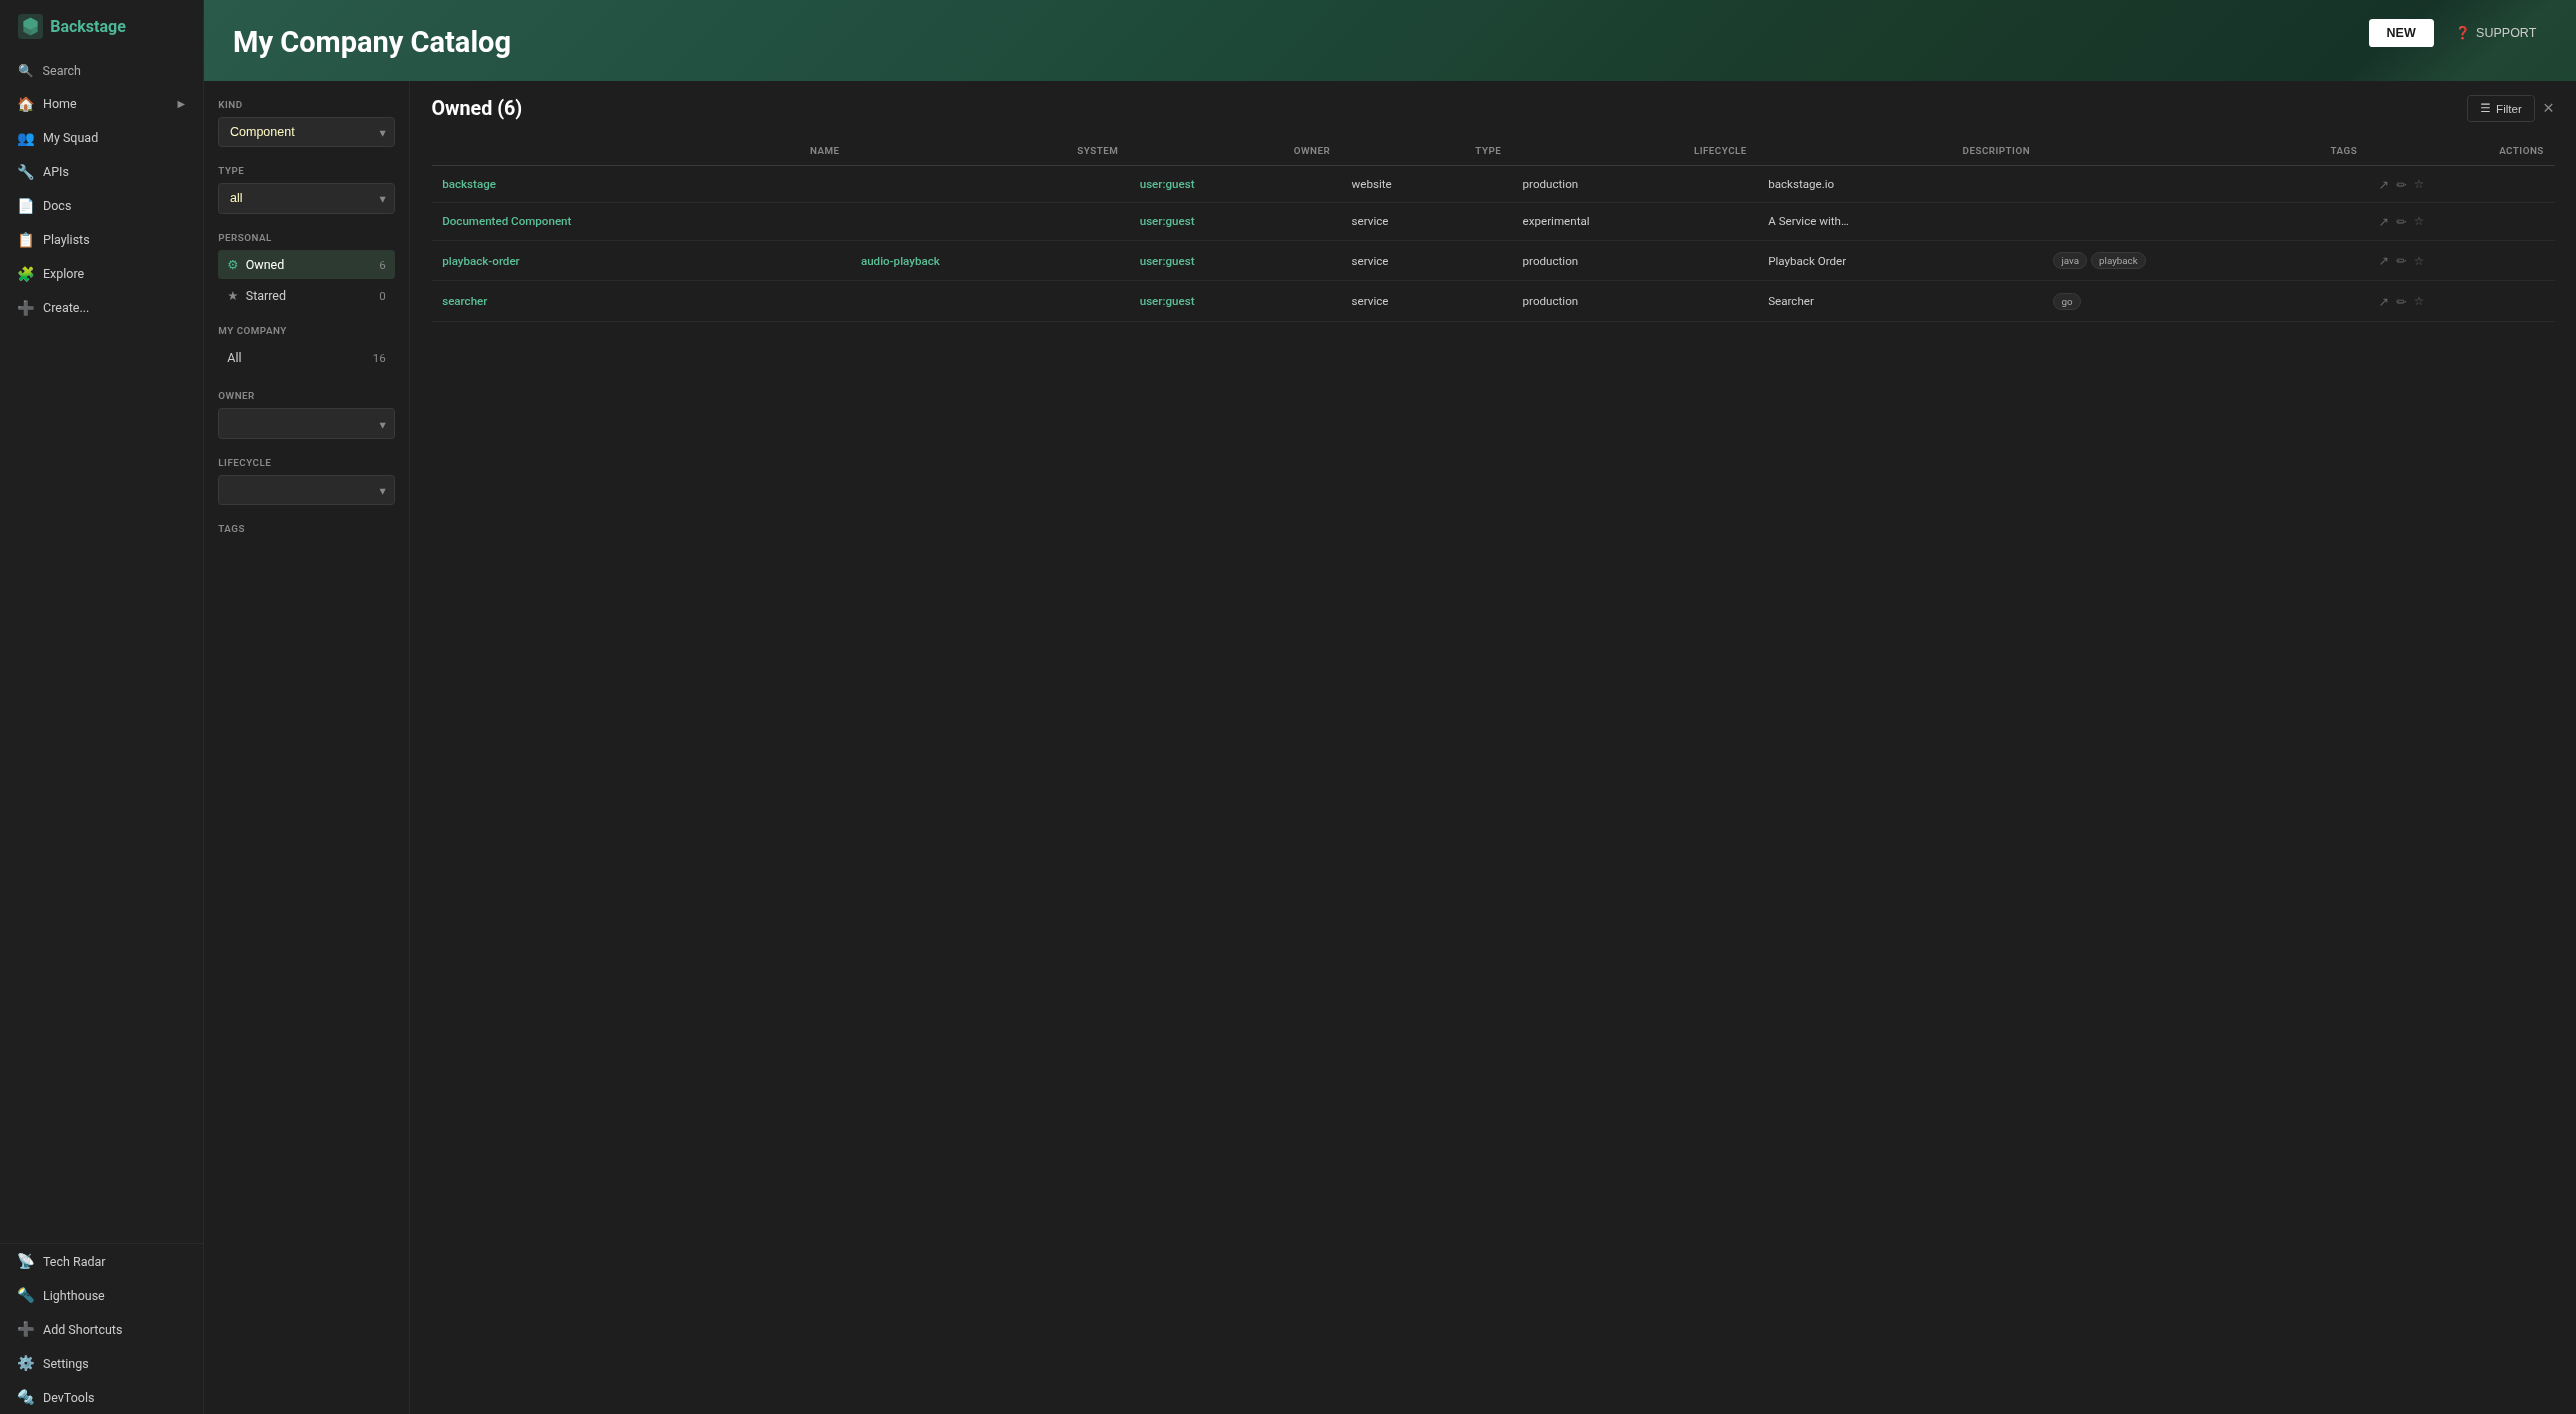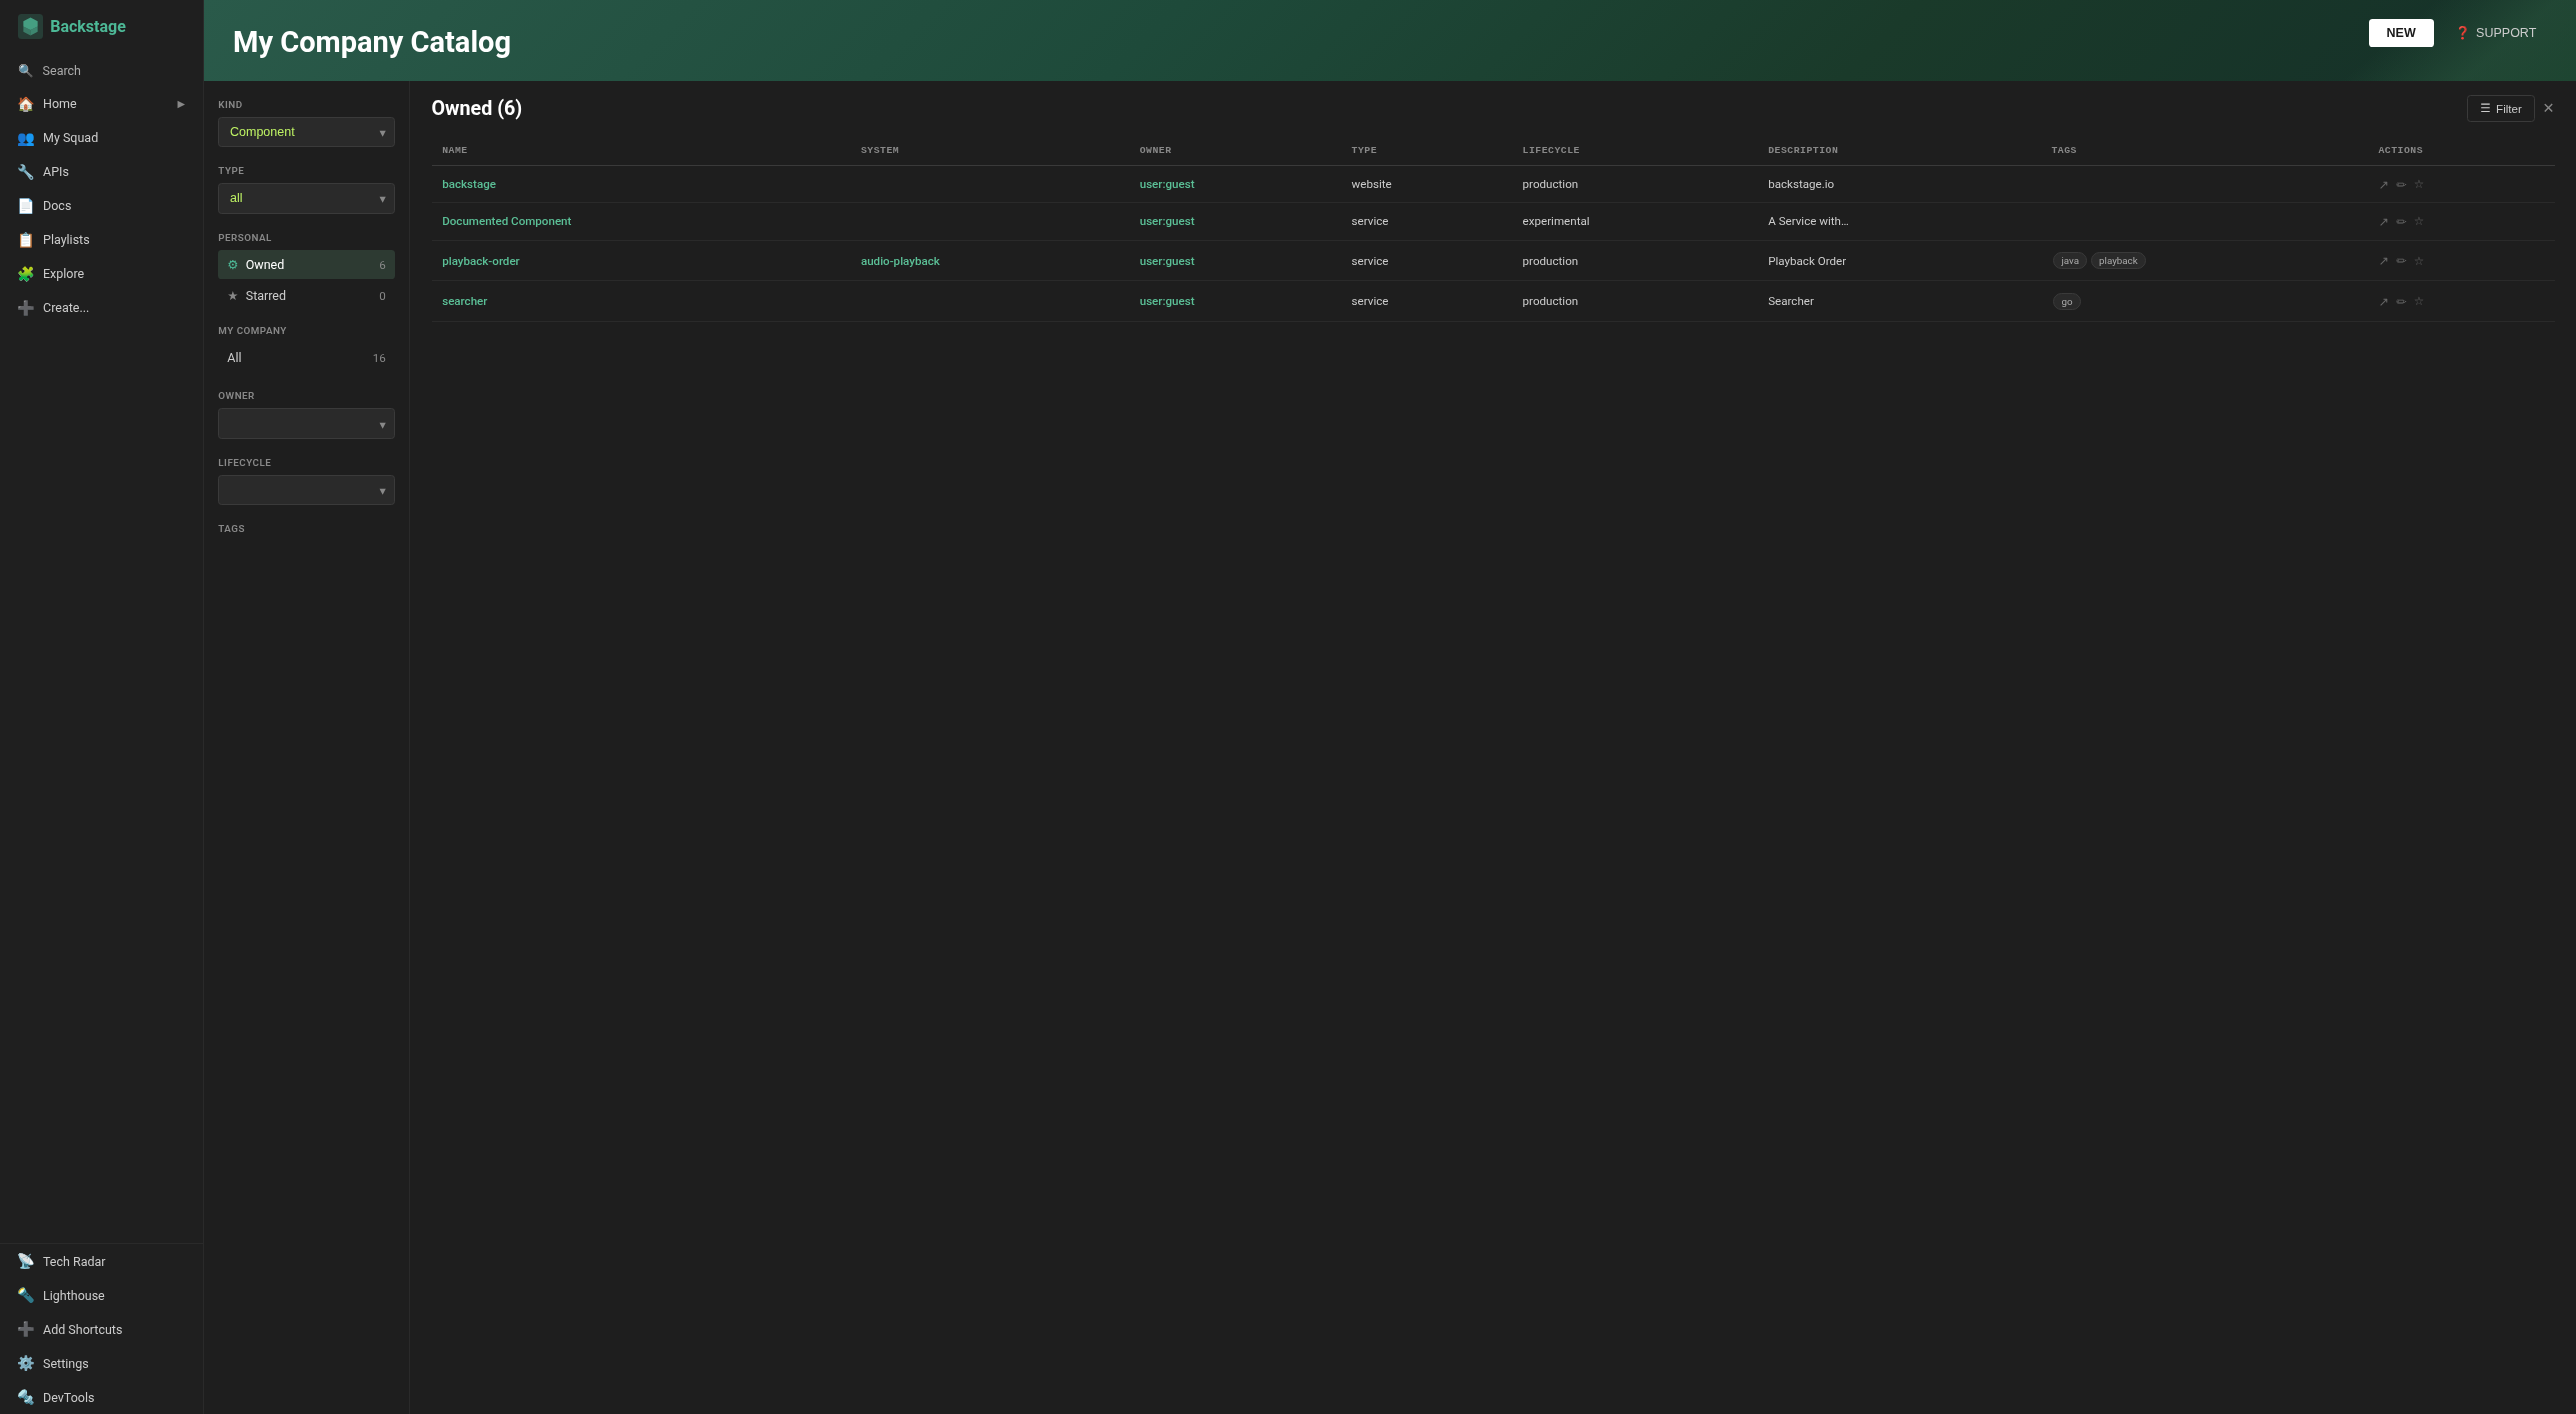--- a/index.html
+++ b/index.html
@@ -212,28 +212,27 @@
       font-size: 14.3px;
     }
     table {
       width: 100%;
       border-collapse: collapse;
     }
     thead tr {
       border-bottom: 0.9px solid #3a3a3a;
     }
     th {
-      text-align: left;
+      text-align: right;
       padding: 9px 10.7px;
       font-size: 9.8px;
       font-weight: 600;
       color: #888;
       text-transform: uppercase;
       letter-spacing: 0.05em;
-      font-family: Liberation Mono, monospace;
     }
     td {
       padding: 10.7px 10.7px;
       border-bottom: 0.9px solid #2a2a2a;
       font-size: 11.6px;
       color: #ccc;
     }
     .td-link {
       color: #5bbf96;
       font-weight: 500;
@@ -273,21 +272,21 @@
       right: 9px;
       top: 50%;
       transform: translateY(-50%);
       color: #888;
       pointer-events: none;
     }
     .select-wrapper select {
       width: 100%;
       background: #2a2a2a;
       border: 0.9px solid #3a3a3a;
-      color: #bef264;
+      color: #fef9c3;
       padding: 7.2px 29px 7.2px 10.7px;
       border-radius: 3.6px;
       font-size: 12.5px;
       appearance: none;
       cursor: pointer;
     }
   </style>
 </head>
 <body>
 

